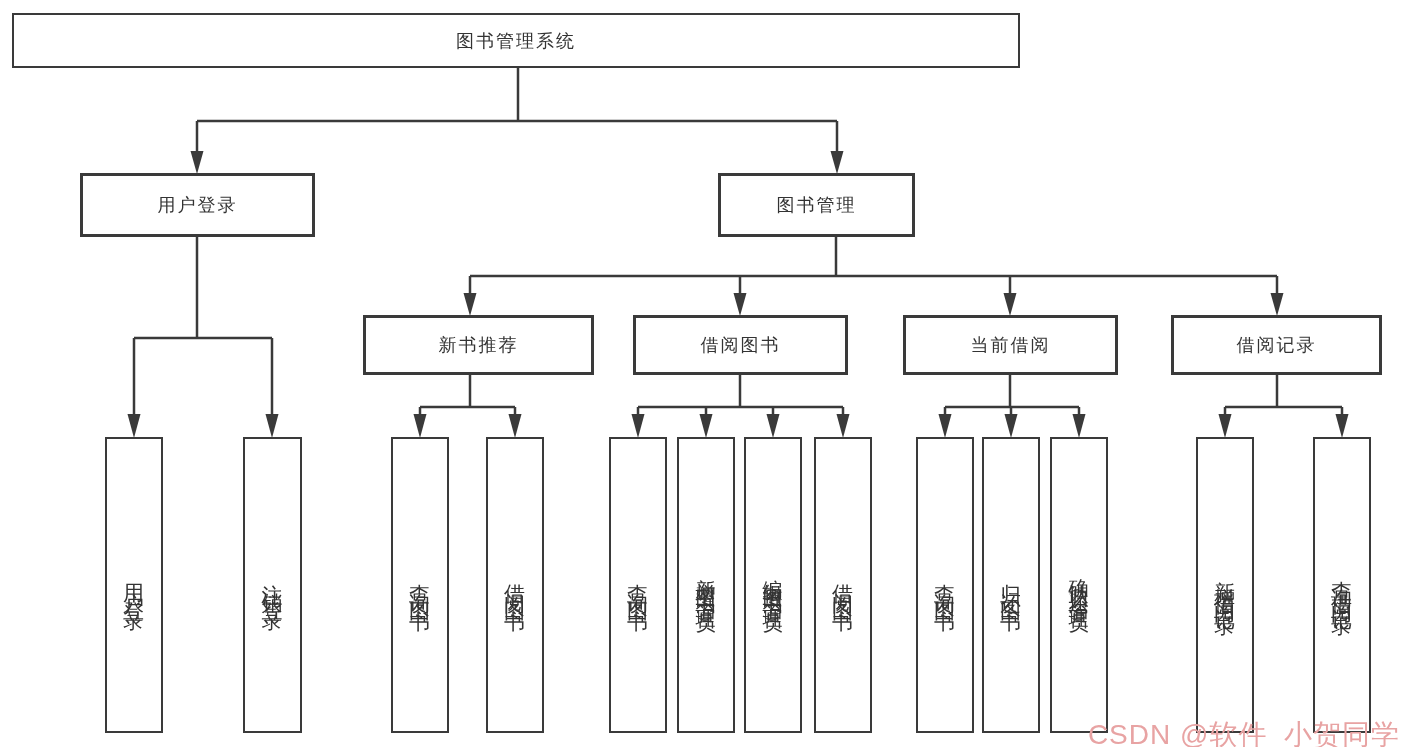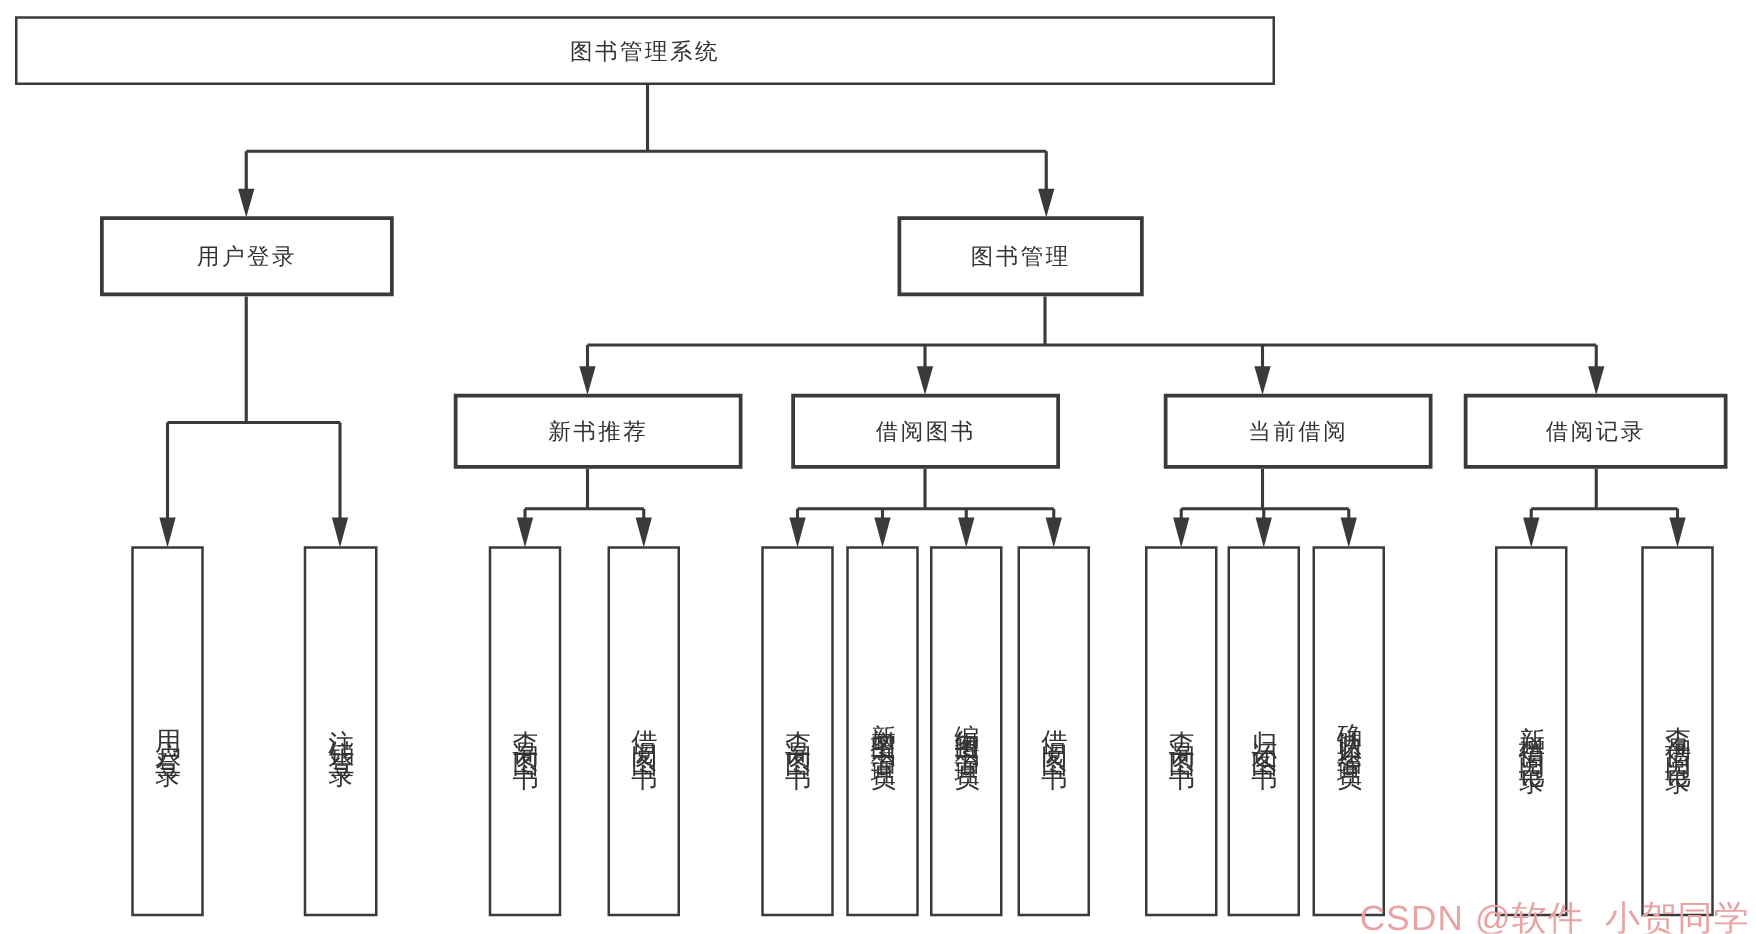--- a/index.html
+++ b/index.html
@@ -121,21 +121,21 @@
     </g>
   </svg>
 
   <div class="node root" style="left:12px; top:13px; width:1008px; height:55px;">图书管理系统</div>
 
   <div class="node" style="left:80px; top:173px; width:235px; height:64px;">用户登录</div>
   <div class="node" style="left:718px; top:173px; width:197px; height:64px;">图书管理</div>
 
   <div class="node" style="left:363px; top:315px; width:231px; height:60px;">新书推荐</div>
   <div class="node" style="left:633px; top:315px; width:215px; height:60px;">借阅图书</div>
-  <div class="node" style="left:903px; top:315px; width:215px; height:60px;margin-left:28px;">当前借阅</div>
+  <div class="node" style="left:903px; top:315px; width:215px; height:60px;">当前借阅</div>
   <div class="node" style="left:1171px; top:315px; width:211px; height:60px;">借阅记录</div>
 
   <div class="node leaf" style="left:105px; top:437px; width:58px; height:296px;">
     <span class="vtext">用户登录</span>
   </div>
   <div class="node leaf" style="left:243px; top:437px; width:59px; height:296px;">
     <span class="vtext">注销登录</span>
   </div>
 
   <div class="node leaf" style="left:391px; top:437px; width:58px; height:296px;">

